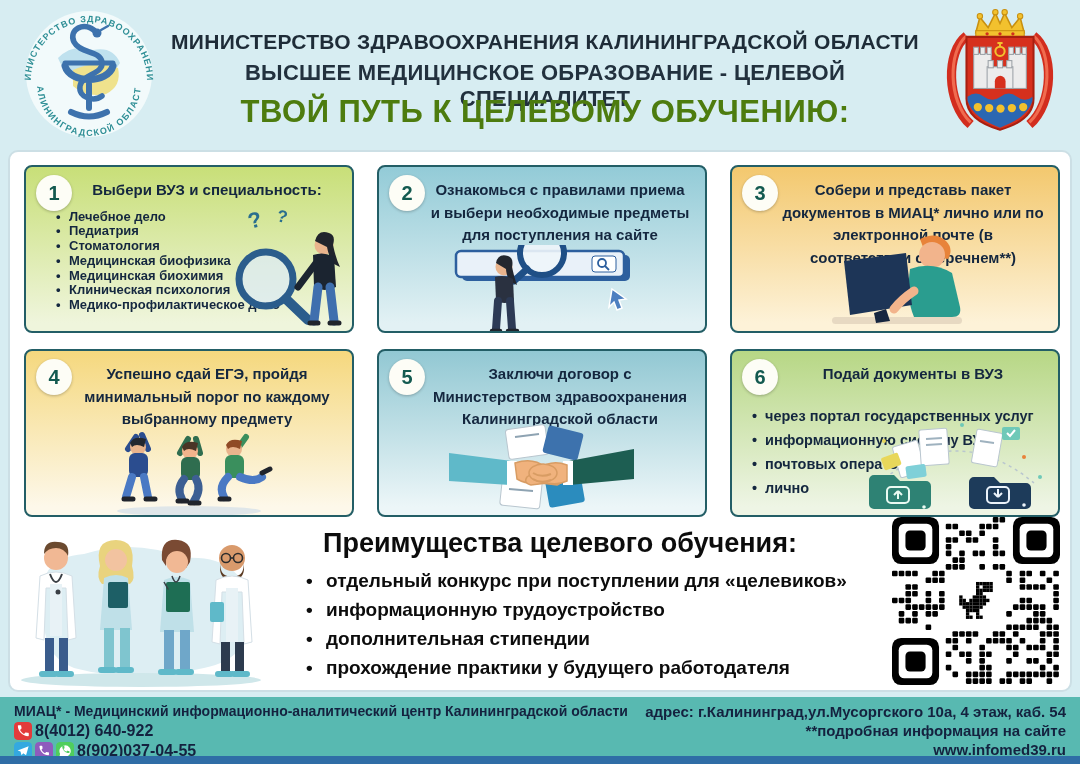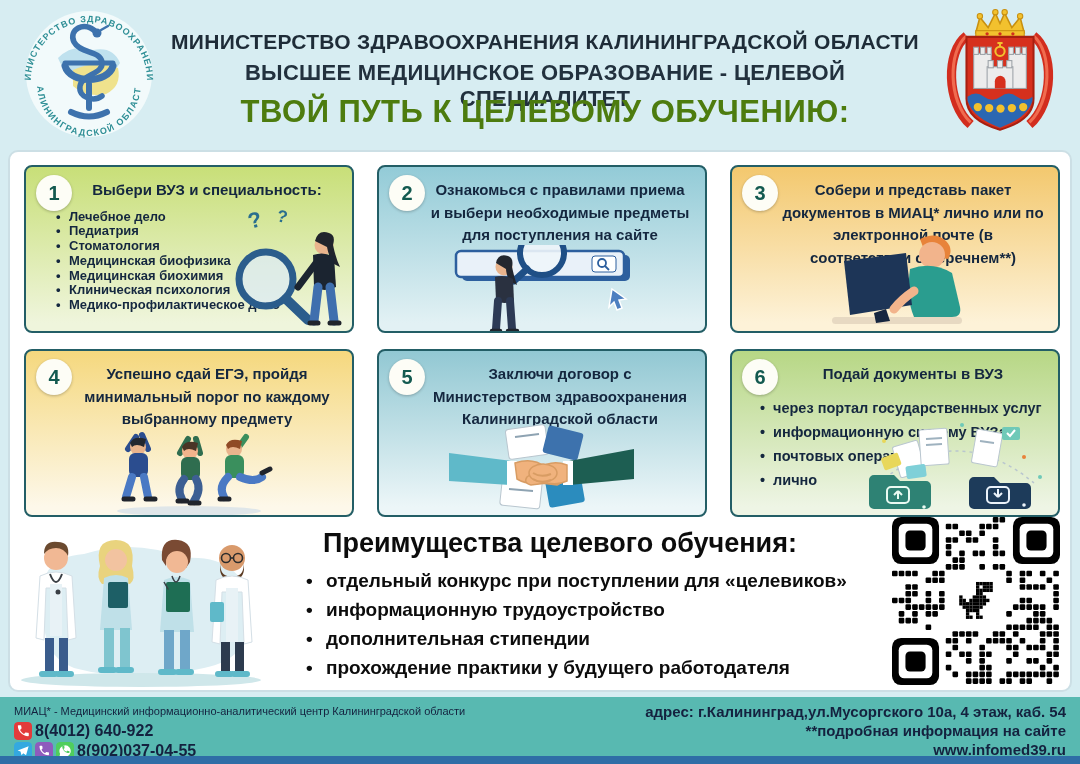--- a/index.html
+++ b/index.html
@@ -38,21 +38,21 @@
   .benefits-title{position:absolute;left:240px;top:376px;width:620px;text-align:center;
     font-size:27px;font-weight:800;color:#0c0c0c}
   .benefits ul{position:absolute;left:296px;top:414px;margin:0;padding:0;list-style:none}
   .benefits li{font-size:19px;font-weight:700;color:#0c0c0c;line-height:29px;
     position:relative;padding-left:20px}
   .benefits li::before{content:"•";position:absolute;left:0}
   
   .footer{position:absolute;left:0;top:697px;width:1080px;height:59px;background:#58b9b1}
   .footer-strip{position:absolute;left:0;top:756px;width:1080px;height:8px;background:#2f6da6}
   .f-left{position:absolute;left:14px;top:4px;color:#14223f}
-  .f-org{font-size:11px;font-weight:400;line-height:20px}
+  .f-org{font-size:14px;font-weight:700;line-height:20px}
   .f-row{display:flex;align-items:center;gap:3px;height:20px;font-size:16px;font-weight:700}
   .f-right{position:absolute;right:14px;top:5px;text-align:right;color:#14223f;
     font-size:15px;font-weight:700;line-height:19px}
   .sq-icon{width:18px;height:18px;border-radius:4px;display:inline-block;flex:0 0 auto}
 </style>
 </head>
 <body>
 
 <div class="h-line1">МИНИСТЕРСТВО ЗДРАВООХРАНЕНИЯ КАЛИНИНГРАДСКОЙ ОБЛАСТИ</div>
 <div class="h-line2">ВЫСШЕЕ МЕДИЦИНСКОЕ ОБРАЗОВАНИЕ - ЦЕЛЕВОЙ СПЕЦИАЛИТЕТ</div>
@@ -246,21 +246,21 @@
         <path d="M118 42 Q102 36 90 46 L78 54 Q74 60 82 62 L98 60 Q110 62 118 58 Z"></path>
         <ellipse cx="94" cy="50" rx="14" ry="9"></ellipse>
       </g>
       <path d="M84 56 q8 5 18 1 M84 50 q8 5 18 1" stroke="#d89c63" stroke-width="2" fill="none"></path>
     </svg>
   </div>
 
   <div class="card c6">
     <div class="badge">6</div>
     <div class="card-title">Подай документы в ВУЗ</div>
-    <ul style="margin-top:10px;padding-left:28px">
+    <ul style="margin-top:18px;padding-left:20px">
       <li>через портал государственных услуг</li>
       <li>информационную систему ВУЗа</li>
       <li>почтовых операторов</li>
       <li>лично</li>
     </ul>
     <svg class="illus" style="right:4px;bottom:2px" width="200" height="96" viewBox="0 0 200 96">
       <path d="M20 70 Q100 0 180 66" stroke="#b9c6cf" stroke-width="1.5" fill="none" stroke-dasharray="3 4"></path>
       <g>
         <rect x="42" y="26" width="26" height="32" rx="2" fill="#ffffff" stroke="#b9c6cf" transform="rotate(-16 55 42)"></rect>
         <rect x="66" y="12" width="28" height="36" rx="2" fill="#ffffff" stroke="#b9c6cf" transform="rotate(-4 80 30)"></rect>

